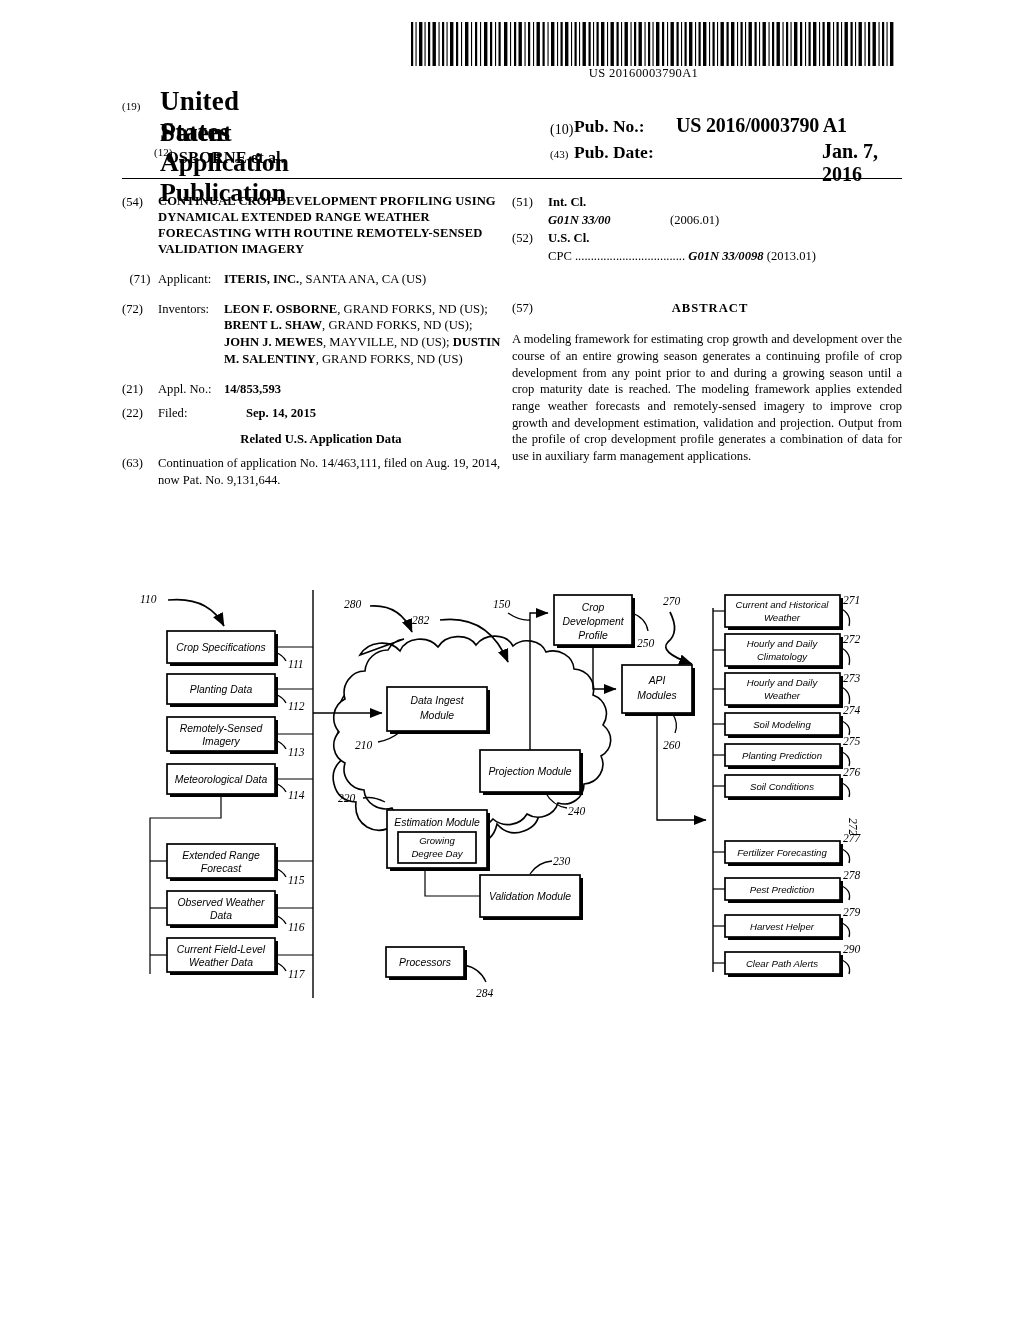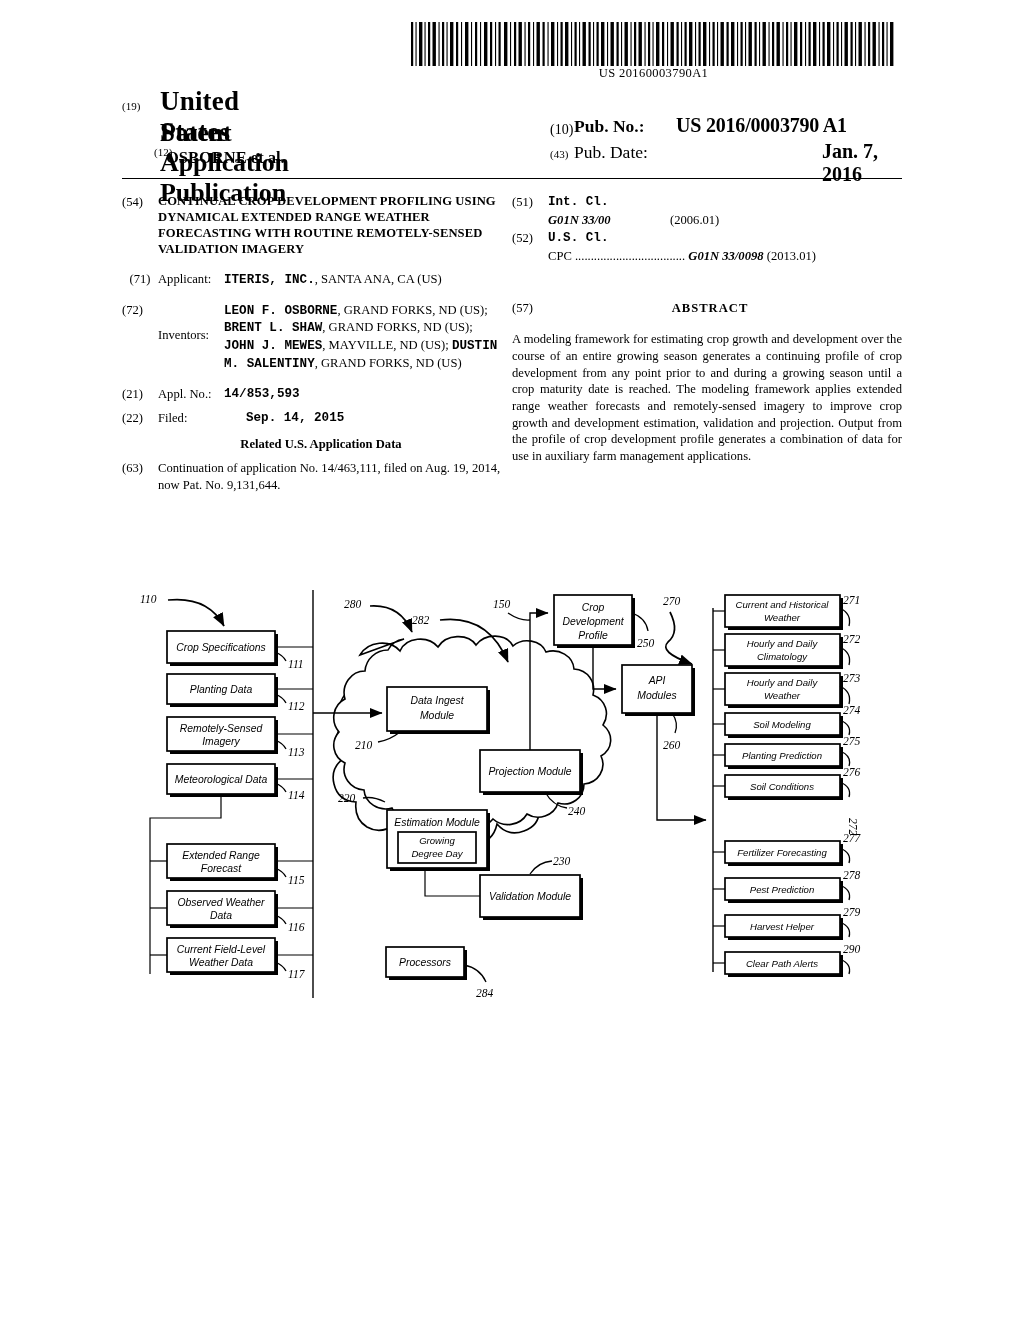--- a/index.html
+++ b/index.html
@@ -7,62 +7,62 @@
   body{
     width:1024px;height:1320px;position:relative;overflow:hidden;
     font-family:"Liberation Serif", serif;color:#000;
   }
   .page{position:absolute;inset:0;}
 
   
   #barcode-area{position:absolute;left:410px;top:22px;width:487px;height:44px;}
   #barcode-bars{width:100%;height:100%;display:block;}
   #barcode-number{
-    position:absolute;left:410px;top:66px;width:487px;text-align:center;
+    position:absolute;left:400px;top:66px;width:487px;text-align:center;
     font-size:12.5px;letter-spacing:.4px;font-family:"Liberation Serif",serif;
   }
 
   
   #masthead{position:absolute;left:122px;top:86px;width:780px;height:82px;}
   .mh-num{font-size:11px;vertical-align:2px;}
   .us-line{position:absolute;left:0;top:0;}
   .us-line .mh-num{position:absolute;left:0;top:14px;}
   .us-title{position:absolute;left:38px;top:0;font-size:27px;font-weight:bold;letter-spacing:.2px;}
   .pap-line{position:absolute;left:0;top:32px;}
   .pap-line .mh-num{position:absolute;left:0;top:28px;margin-left:32px;}
   .pap-title{position:absolute;left:38px;top:0;font-size:26px;font-weight:bold;letter-spacing:-.1px;}
   .authors{position:absolute;left:44px;top:62px;font-size:16.5px;font-weight:bold;}
 
   .pub-no-lbl{position:absolute;left:428px;top:36px;font-size:14px;text-align:right;}
   .pub-no-txt{position:absolute;left:452px;top:30px;font-size:17.5px;font-weight:bold;}
   .pub-no-val{position:absolute;left:554px;top:28px;font-size:20px;font-weight:bold;letter-spacing:-.2px;}
   .pub-dt-lbl{position:absolute;left:428px;top:62px;font-size:11px;}
-  .pub-dt-txt{position:absolute;left:452px;top:56px;font-size:17.5px;font-weight:normal;}
+  .pub-dt-txt{position:absolute;left:452px;top:56px;font-size:17.5px;font-weight:bold;}
   .pub-dt-val{position:absolute;left:700px;top:54px;font-size:20px;font-weight:bold;}
 
   #hrule{position:absolute;left:122px;top:178px;width:780px;height:0;border-top:1.6px solid #000;}
 
   
   #col-left{position:absolute;left:122px;top:194px;width:380px;font-size:12.6px;line-height:1.32;}
   #col-right{position:absolute;left:512px;top:194px;width:390px;font-size:12.6px;line-height:1.32;}
-  .b{font-weight:bold;font-family:Liberation Mono, monospace;}
+  .b{font-weight:bold;}
   .bi{font-weight:bold;font-style:italic;}
 
   #title-54{display:flex;margin-bottom:13px;}
   #title-54 .code{width:36px;flex:none;}
   #title-54 .ttl{font-weight:bold;font-size:12.6px;line-height:1.27;letter-spacing:.1px;}
 
   #applicant{display:flex;margin-bottom:13px;}
   #applicant .code{width:36px;flex:none;text-align:center;}
   #applicant .lbl{width:66px;flex:none;}
   #applicant .val{flex:1;}
 
   #inventors{display:flex;margin-bottom:14px;}
   #inventors .code{width:36px;flex:none;}
-  #inventors .lbl{width:66px;flex:none;margin-top:25px;}
+  #inventors .lbl{width:66px;flex:none;}
   #inventors .val{flex:1;line-height:1.33;}
 
   #applno{display:flex;margin-bottom:7px;}
   #applno .code{width:36px;flex:none;}
   #applno .lbl{width:66px;flex:none;}
   #filed{display:flex;margin-bottom:9px;}
   #filed .code{width:36px;flex:none;}
   #filed .lbl{width:66px;flex:none;}
   #filed .val{padding-left:22px;}
 

